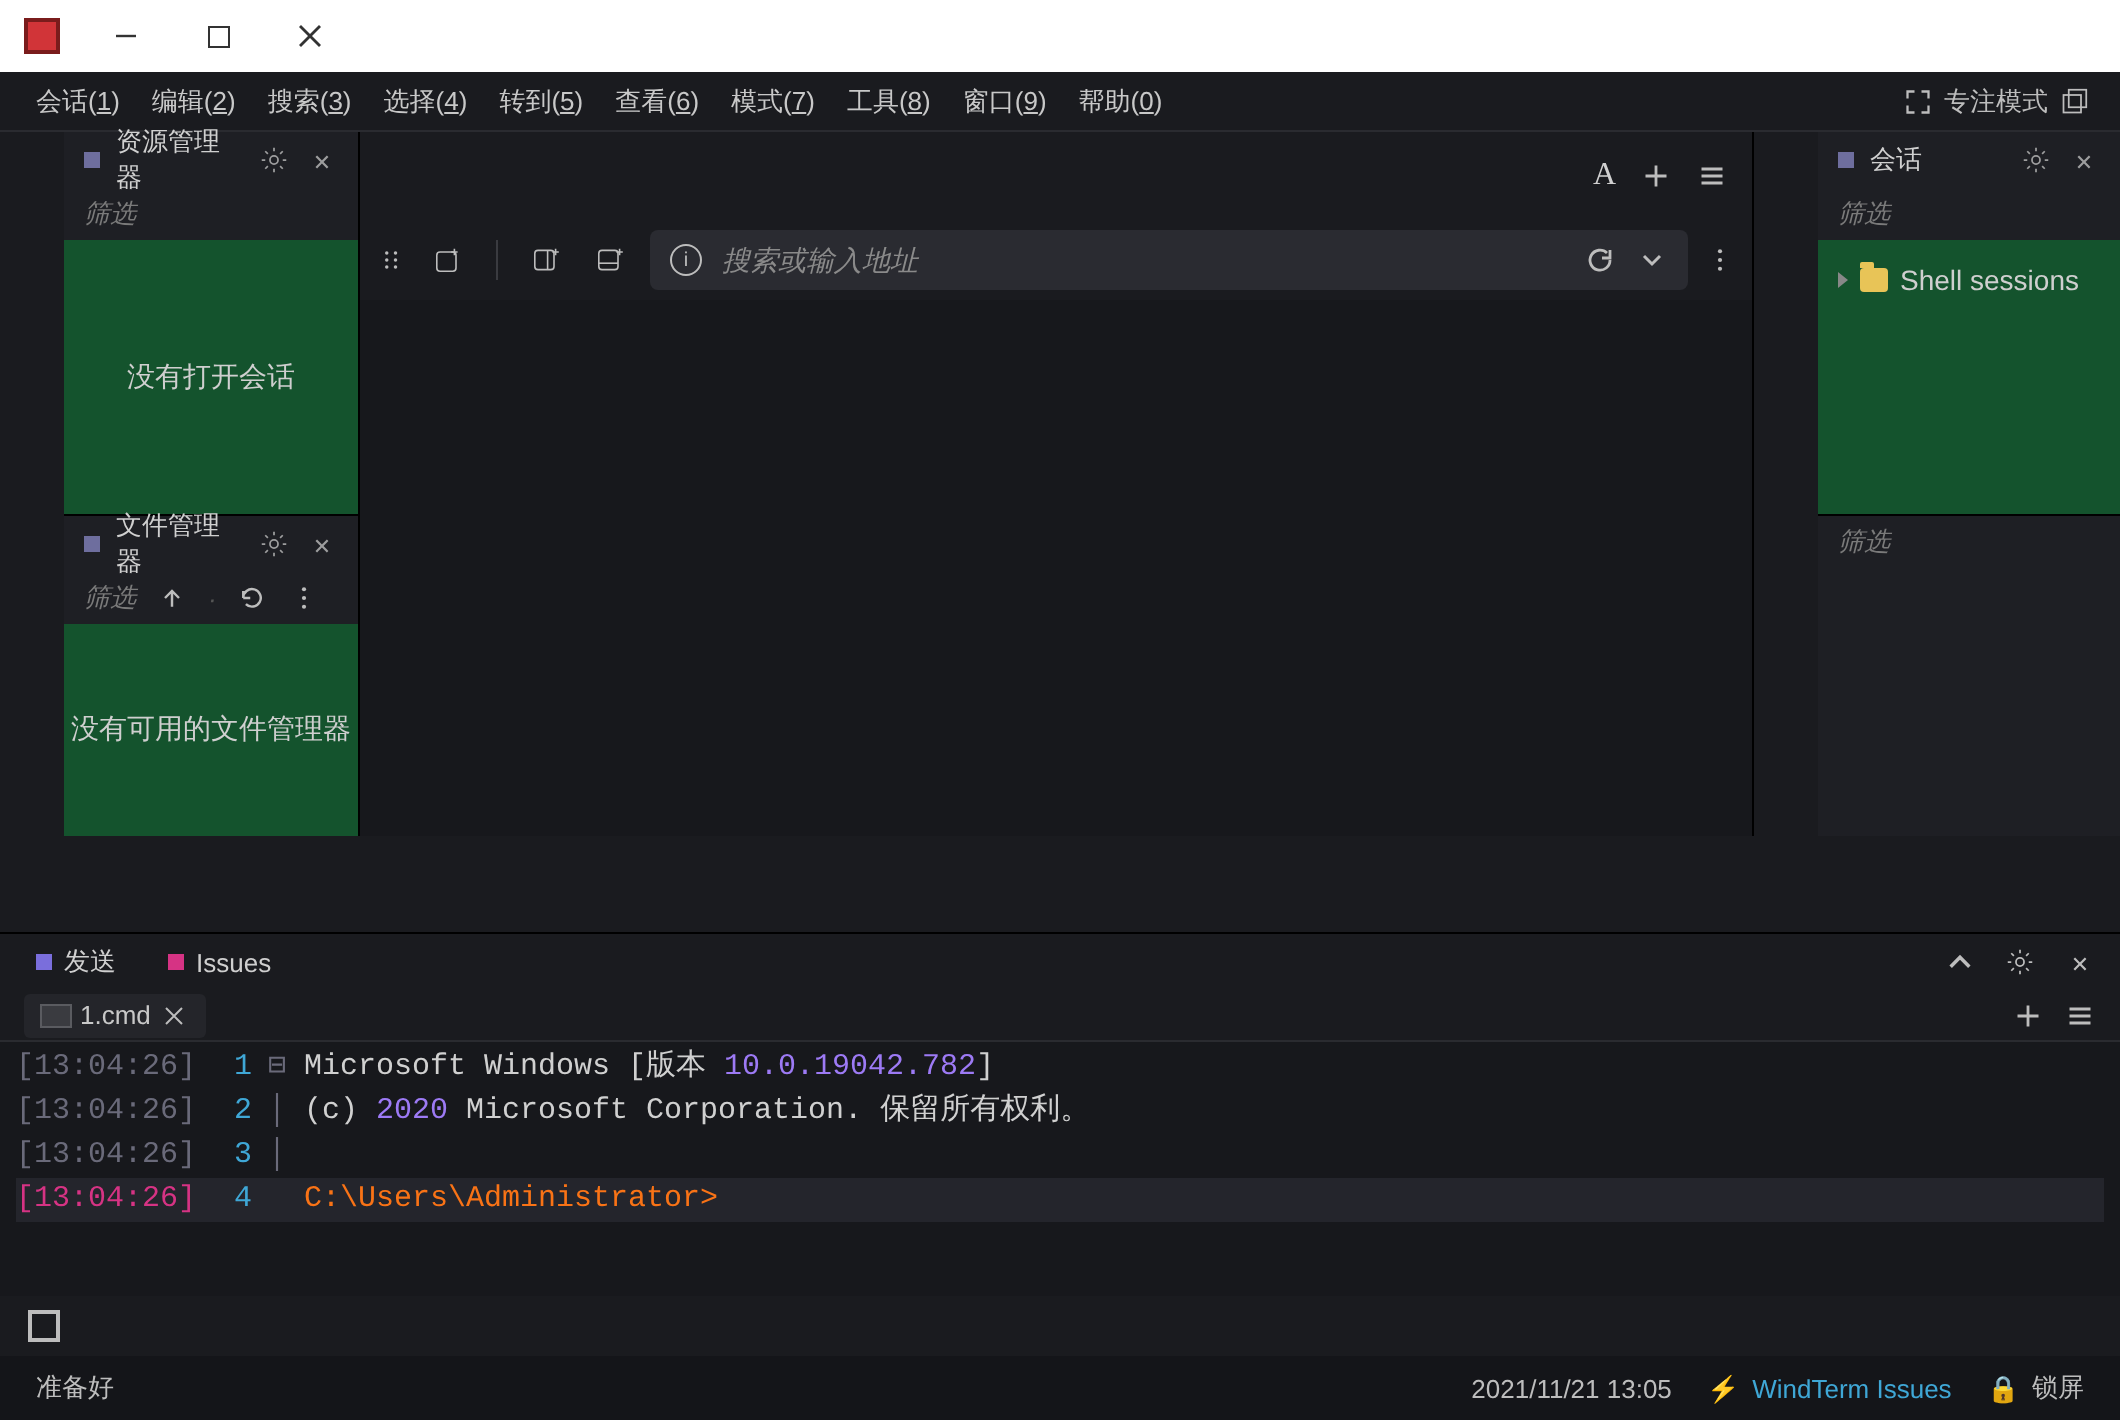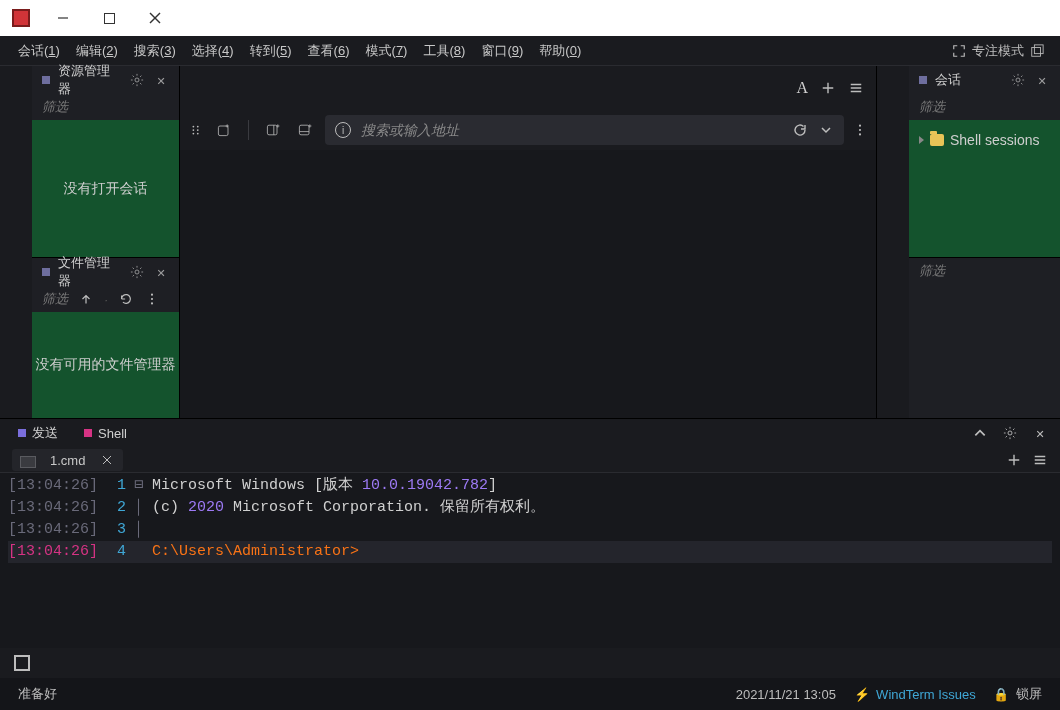--- a/index.html
+++ b/index.html
@@ -63,21 +63,21 @@
   .workarea {
     position: absolute;
     top: 66px; left:0; right:0; bottom: 62px;
     display: grid;
     grid-template-columns: 180px 1fr 184px;
     grid-template-rows: 1fr 230px;
   }
   .left-col { display:flex; flex-direction:column; border-right:1px solid #000; }
   .center-col { display:flex; flex-direction:column; }
   .right-col { display:flex; flex-direction:column; border-left:1px solid #000; }
-  .bottom-area { grid-column: 1 / span 3; display:flex; flex-direction:column; border-top:1px solid #000; background:#1a1b1f;}
+  .bottom-area { grid-column: 1 / span 3; display:flex; flex-direction:column; border-top:1px solid #000; background:#1a1b1f;margin-top:48px;}
 
   
   .panel { display:flex; flex-direction:column; background:#1e1f24;margin-left:32px; }
   .panel + .panel { border-top:1px solid #000; }
   .panel-header {
     height: 28px;
     display:flex; align-items:center;
     padding: 0 10px;
     gap: 8px;
     background:#1e1f24;
@@ -129,21 +129,21 @@
   .center-body { flex:1; background:#17181c; }
 
   
   .bottom-tabs1 { height:28px; display:flex; align-items:center; padding:0 12px; gap:14px;}
   .btab { display:flex; align-items:center; gap:6px; padding:4px 6px; color:#cfcfcf; font-size:13px;}
   .btab .sq { width:8px; height:8px; }
   .btab .sq.purple { background:#7a6edc; }
   .btab .sq.magenta { background:#d63384; }
   .bottom-tabs1 .spacer { flex:1;}
   .bottom-tabs2 { height:26px; display:flex; align-items:center; padding:0 12px; gap:10px; border-bottom:1px solid #2a2b30;}
-  .filetab { display:flex; align-items:flex-end; gap:14px; background:#24252a; padding:3px 8px; border-radius:3px;}
+  .filetab { display:flex; align-items:center; gap:4px; background:#24252a; padding:3px 8px; border-radius:3px;}
   .filetab .ficon { width:16px; height:12px; background:#3a3b40; border:1px solid #5a5b60; display:inline-block;}
   .filetab .close svg{width:10px;height:10px;}
   .bottom-tabs2 .spacer{flex:1;}
   .term {
     flex:1; background:#17181c; padding:2px 8px 6px 8px;
     font-family: "Consolas","Courier New",monospace; font-size:15px; line-height:22px;
     white-space: pre; overflow:hidden;
   }
   .term .row { display:flex; }
   .term .ts { color:#6a6a7a; width:96px; }
@@ -382,21 +382,21 @@
   </div>
 
   <div class="bottom-area">
     <div class="bottom-tabs1">
       <div class="btab">
           <span class="sq purple"></span>
           <span>发送</span>
         </div>
       <div class="btab">
           <span class="sq magenta"></span>
-          <span>Shell</span>
+          <span>Issues</span>
         </div>
       <span class="spacer"></span>
       <span class="ibtn">
           <svg viewBox="0 0 12 12">
             <path d="M2 8l4-4 4 4" fill="none" stroke="#bdbdbd" stroke-width="1.5"></path>
           </svg>
         </span>
       <span class="ibtn gear-icon">
           <svg viewBox="0 0 16 16">
             <circle cx="8" cy="8" r="2.3" fill="none" stroke="#bdbdbd"></circle>

